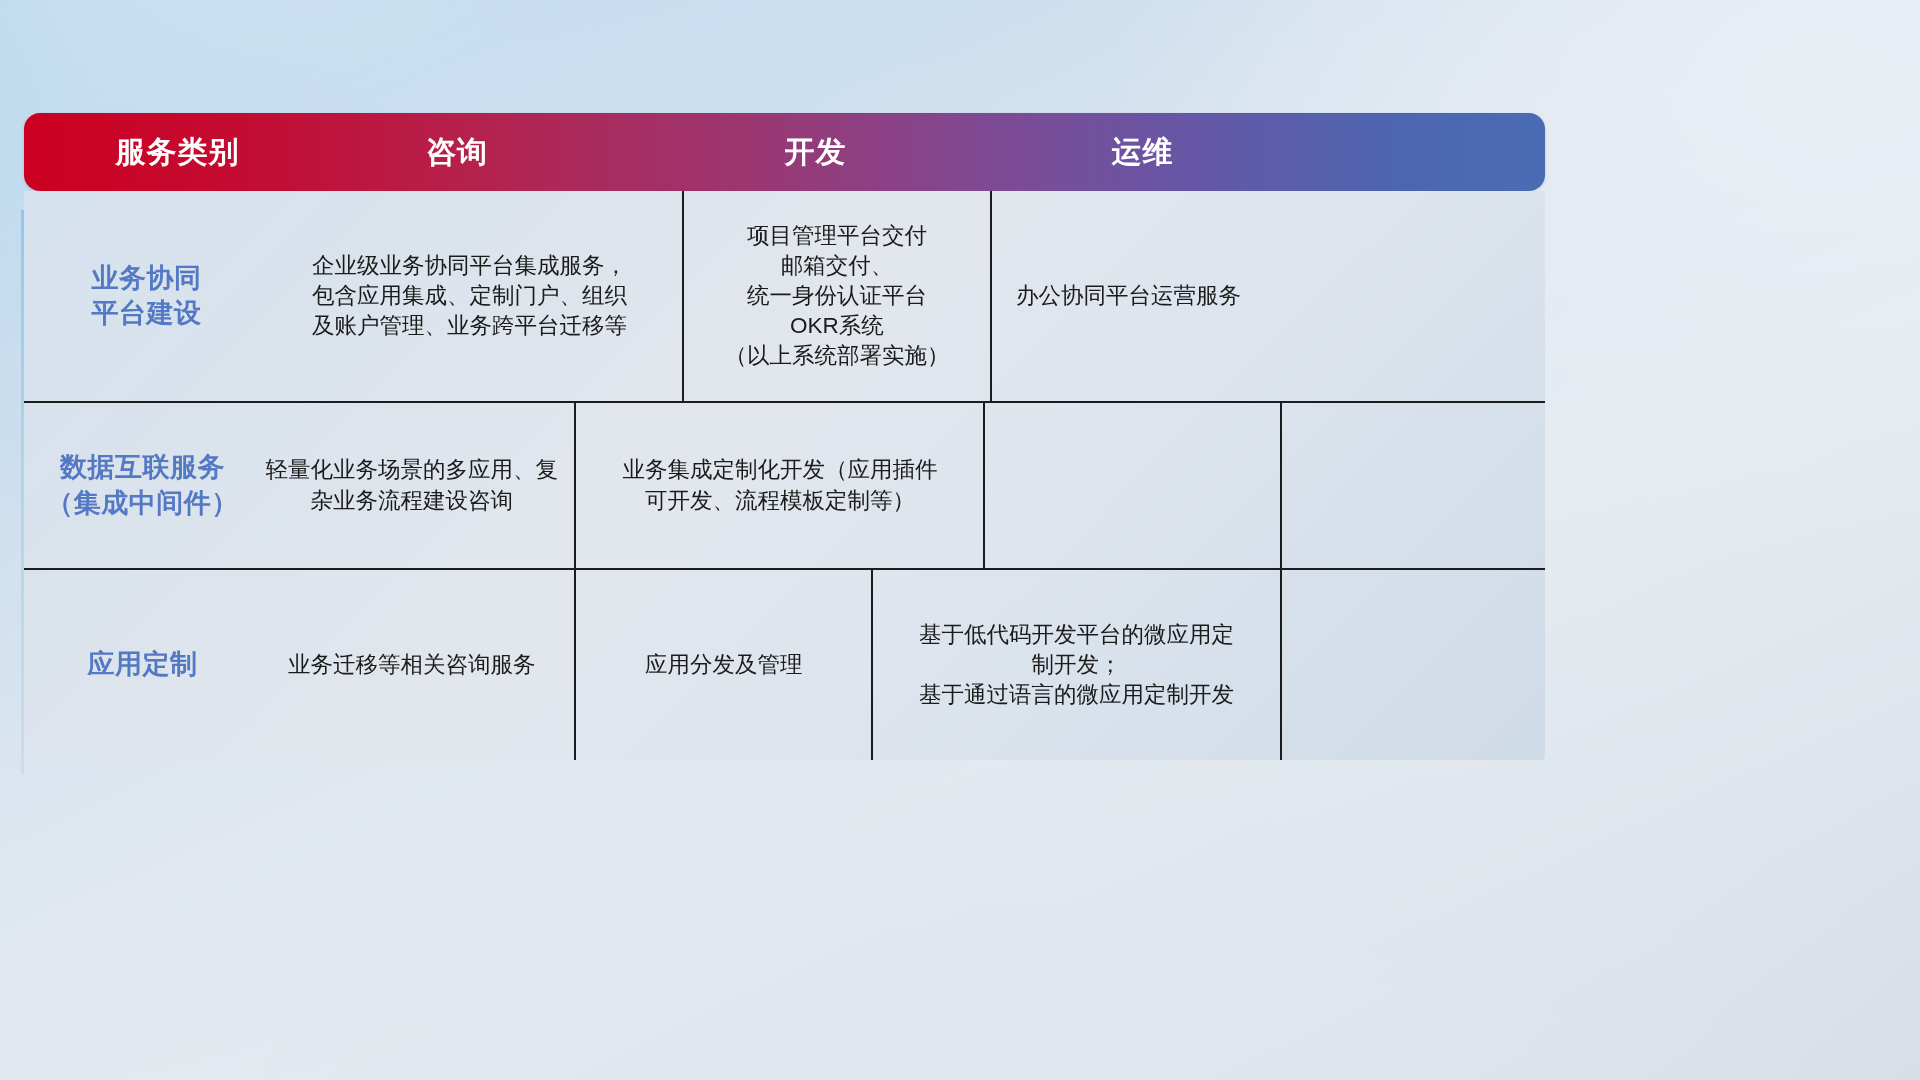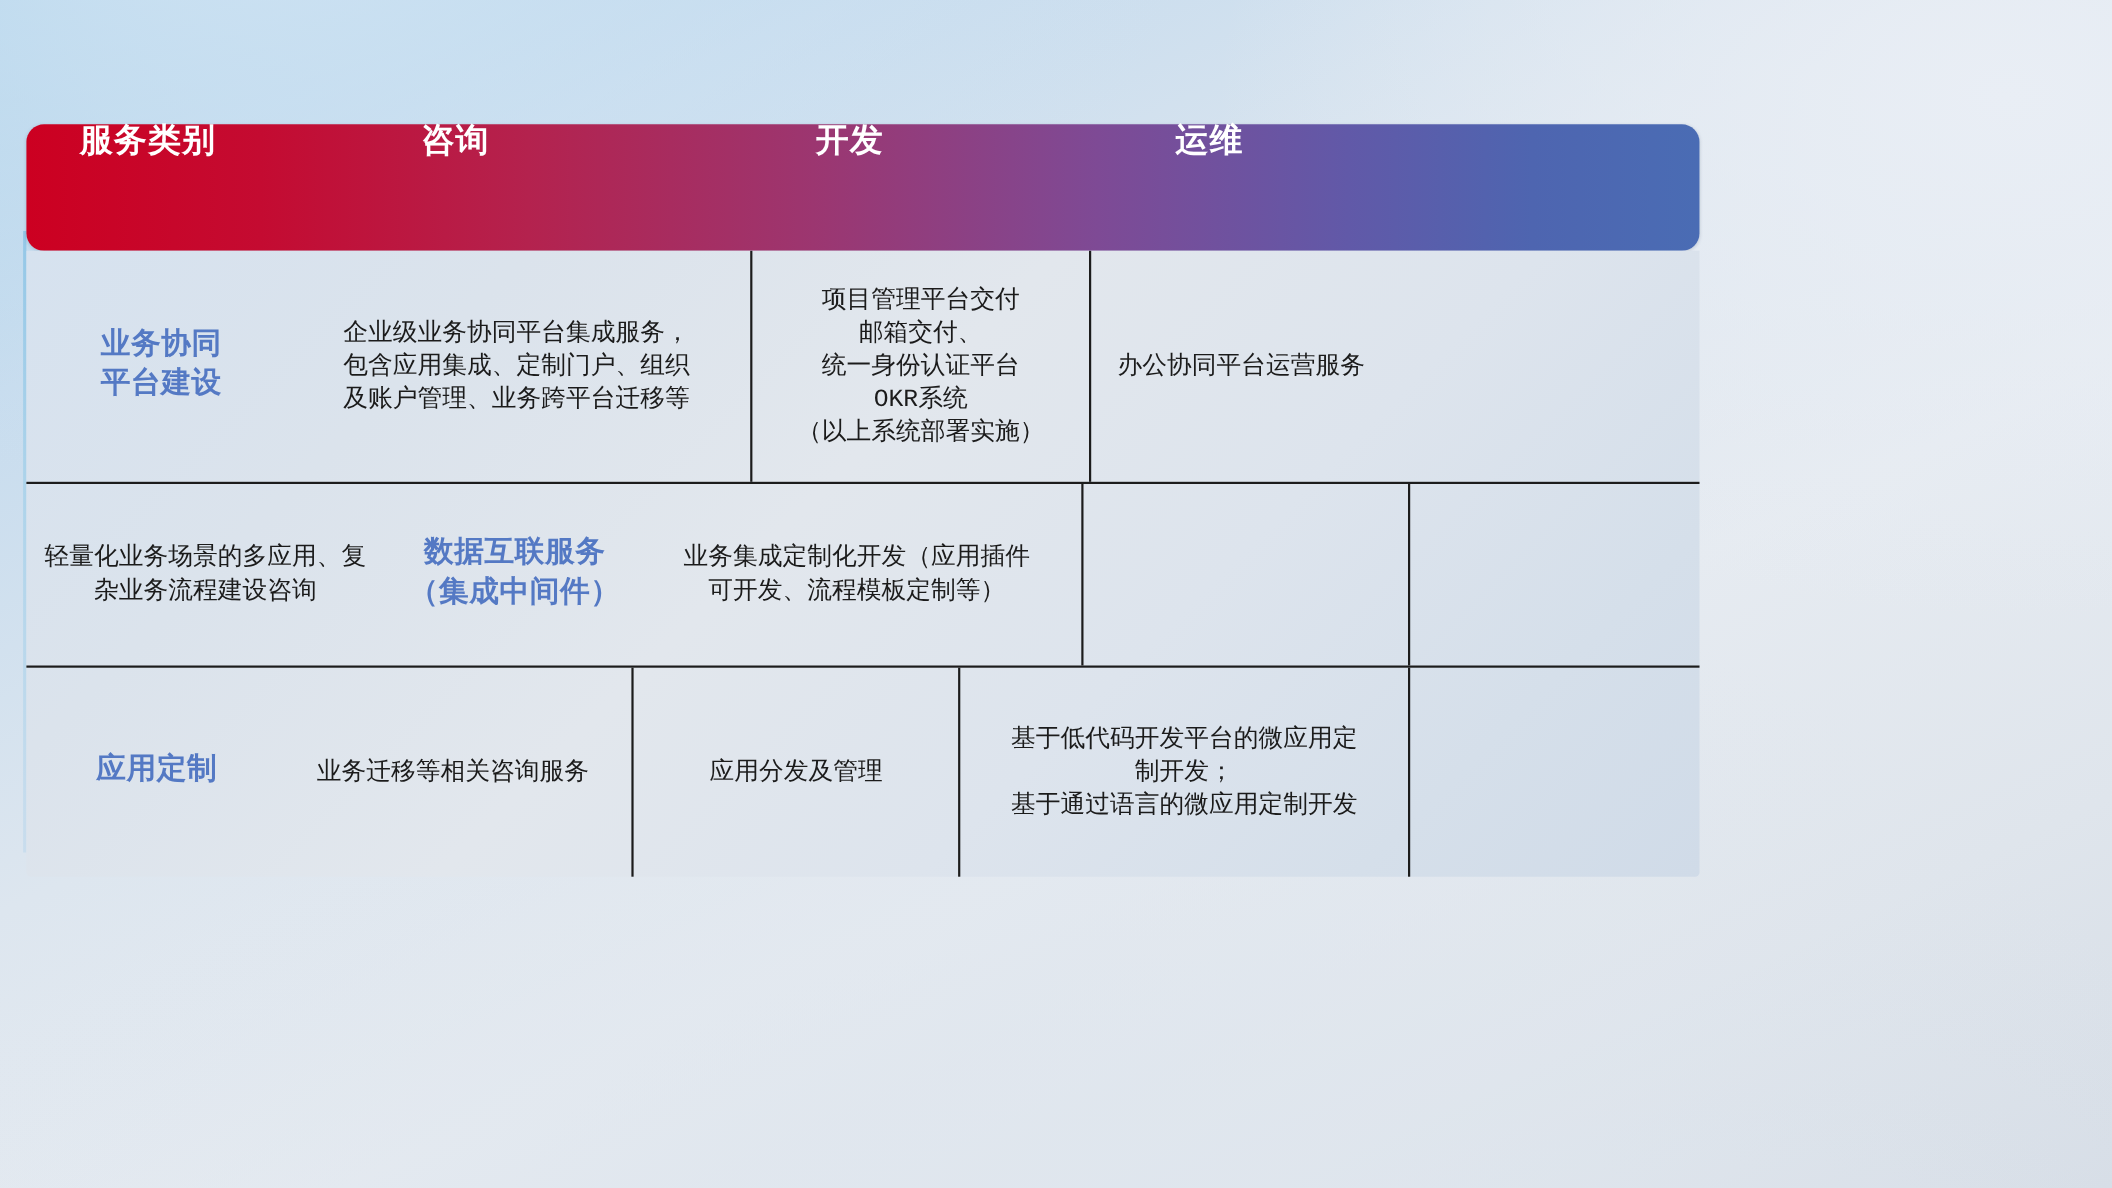--- a/index.html
+++ b/index.html
@@ -30,33 +30,35 @@
     position: absolute;
     left: 24px;
     top: 113px;
     width: 1521px;
     height: 662px;
   }
 
   
   .thead {
     position: relative;
-    height: 115px;
+    height: 78px;
     border-radius: 16px;
     background: linear-gradient(90deg,
         #cc0021 0%,
         #c40b31 14%,
         #b4224e 30%,
         #9c3670 47%,
         #7e4a95 64%,
         #6159a8 79%,
         #4e65b0 90%,
         #4a6cb4 100%);
     display: flex;
+    align-items: center;
     box-shadow: 0 1px 3px rgba(40,60,90,0.18);
+    padding-left: 43px;
   }
   .th {
     color: #ffffff;
     font-size: 30px;
     font-weight: bold;
     text-align: center;
     letter-spacing: 1px;
     line-height: 1;
   }
 
@@ -83,21 +85,20 @@
     position: relative;
     display: flex;
     align-items: center;
     justify-content: center;
     text-align: center;
     padding: 6px 10px;
     box-sizing: border-box;
     color: #1b1b1b;
     font-size: 22.5px;
     line-height: 1.34;
-    font-family: Liberation Mono, monospace;
   }
   .td + .td { border-left: 2px solid #1c1c1c; }
 
   
   .td.cat {
     border-left: none;
     color: #5479c4;
     font-weight: bold;
     font-size: 27px;
     line-height: 1.3;
@@ -172,27 +173,27 @@
 统一身份认证平台
 OKR系统
 （以上系统部署实施）</span>
         </div>
         <div class="td c4">
           <span class="cell-text">办公协同平台运营服务</span>
         </div>
       </div>
 
       <div class="trow r1">
+        <div class="td cat c0">
+          <span class="cell-text">数据互联服务
+（集成中间件）</span>
+        </div>
         <div class="td c1">
           <span class="cell-text">轻量化业务场景的多应用、复
 杂业务流程建设咨询</span>
-        </div>
-        <div class="td cat c0">
-          <span class="cell-text">数据互联服务
-（集成中间件）</span>
         </div>
         <div class="td c2">
           <span class="cell-text">业务集成定制化开发（应用插件
 可开发、流程模板定制等）</span>
         </div>
         <div class="td c3">
           <span class="cell-text"></span>
         </div>
         <div class="td c4">
           <span class="cell-text"></span>

